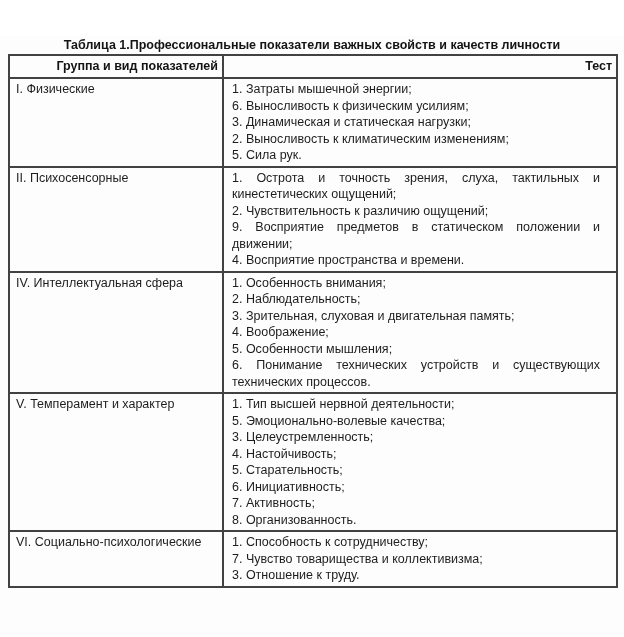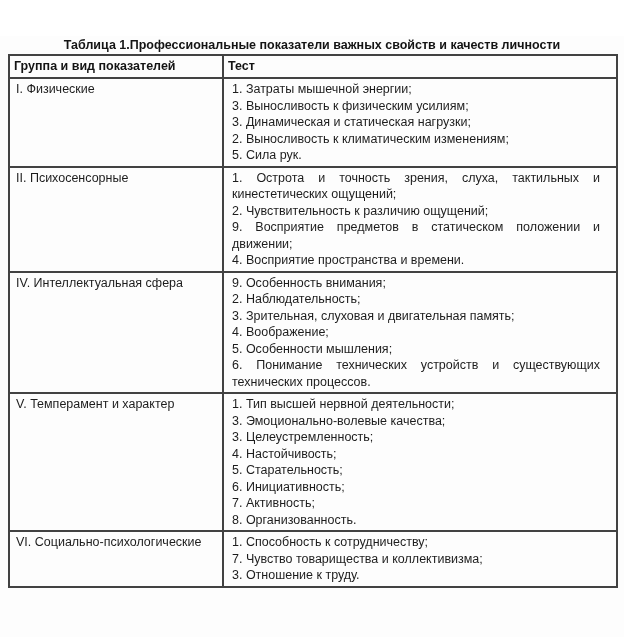--- a/index.html
+++ b/index.html
@@ -36,21 +36,21 @@
   table.main-table td {
     border: 2px solid #424242;
     vertical-align: top;
     box-sizing: border-box;
   }
   col.col-group { width: 214px; }
   col.col-test  { width: 394px; }
   th.header-cell {
     font-size: 12.5px;
     font-weight: bold;
-    text-align: left;
+    text-align: right;
     color: #141414;
     padding: 2px 4px 3px 4px;
     line-height: 16px;
     background: #fdfdfd;
   }
   td.group-cell {
     font-size: 12.5px;
     padding: 2px 12px 2px 6px;
     line-height: 16.5px;
     color: #1d1d1d;
@@ -80,51 +80,51 @@
       <tr>
         <th class="header-cell">Группа и вид показателей</th>
         <th class="header-cell">Тест</th>
       </tr>
     </thead>
     <tbody>
         <tr>
           <td class="group-cell">I. Физические</td>
           <td class="tests-cell">
             <div class="test-item">1. Затраты мышечной энергии;</div>
-            <div class="test-item">3. Выносливость к физическим усилиям;</div>
+            <div class="test-item">6. Выносливость к физическим усилиям;</div>
             <div class="test-item">3. Динамическая и статическая нагрузки;</div>
             <div class="test-item">2. Выносливость к климатическим изменениям;</div>
             <div class="test-item">5. Сила рук.</div>
           </td>
         </tr>
         <tr>
           <td class="group-cell">II. Психосенсорные</td>
           <td class="tests-cell">
             <div class="test-item">1. Острота и точность зрения, слуха, тактильных и кинестетических ощущений;</div>
             <div class="test-item">2. Чувствительность к различию ощущений;</div>
             <div class="test-item">9. Восприятие предметов в статическом положении и движении;</div>
             <div class="test-item">4. Восприятие пространства и времени.</div>
           </td>
         </tr>
         <tr>
           <td class="group-cell">IV. Интеллектуальная сфера</td>
           <td class="tests-cell">
-            <div class="test-item">9. Особенность внимания;</div>
+            <div class="test-item">1. Особенность внимания;</div>
             <div class="test-item">2. Наблюдательность;</div>
             <div class="test-item">3. Зрительная, слуховая и двигательная память;</div>
             <div class="test-item">4. Воображение;</div>
             <div class="test-item">5. Особенности мышления;</div>
             <div class="test-item">6. Понимание технических устройств и существующих технических процессов.</div>
           </td>
         </tr>
         <tr>
           <td class="group-cell">V. Темперамент и характер</td>
           <td class="tests-cell">
             <div class="test-item">1. Тип высшей нервной деятельности;</div>
-            <div class="test-item">3. Эмоционально-волевые качества;</div>
+            <div class="test-item">5. Эмоционально-волевые качества;</div>
             <div class="test-item">3. Целеустремленность;</div>
             <div class="test-item">4. Настойчивость;</div>
             <div class="test-item">5. Старательность;</div>
             <div class="test-item">6. Инициативность;</div>
             <div class="test-item">7. Активность;</div>
             <div class="test-item">8. Организованность.</div>
           </td>
         </tr>
         <tr>
           <td class="group-cell">VI. Социально-психологические</td>

